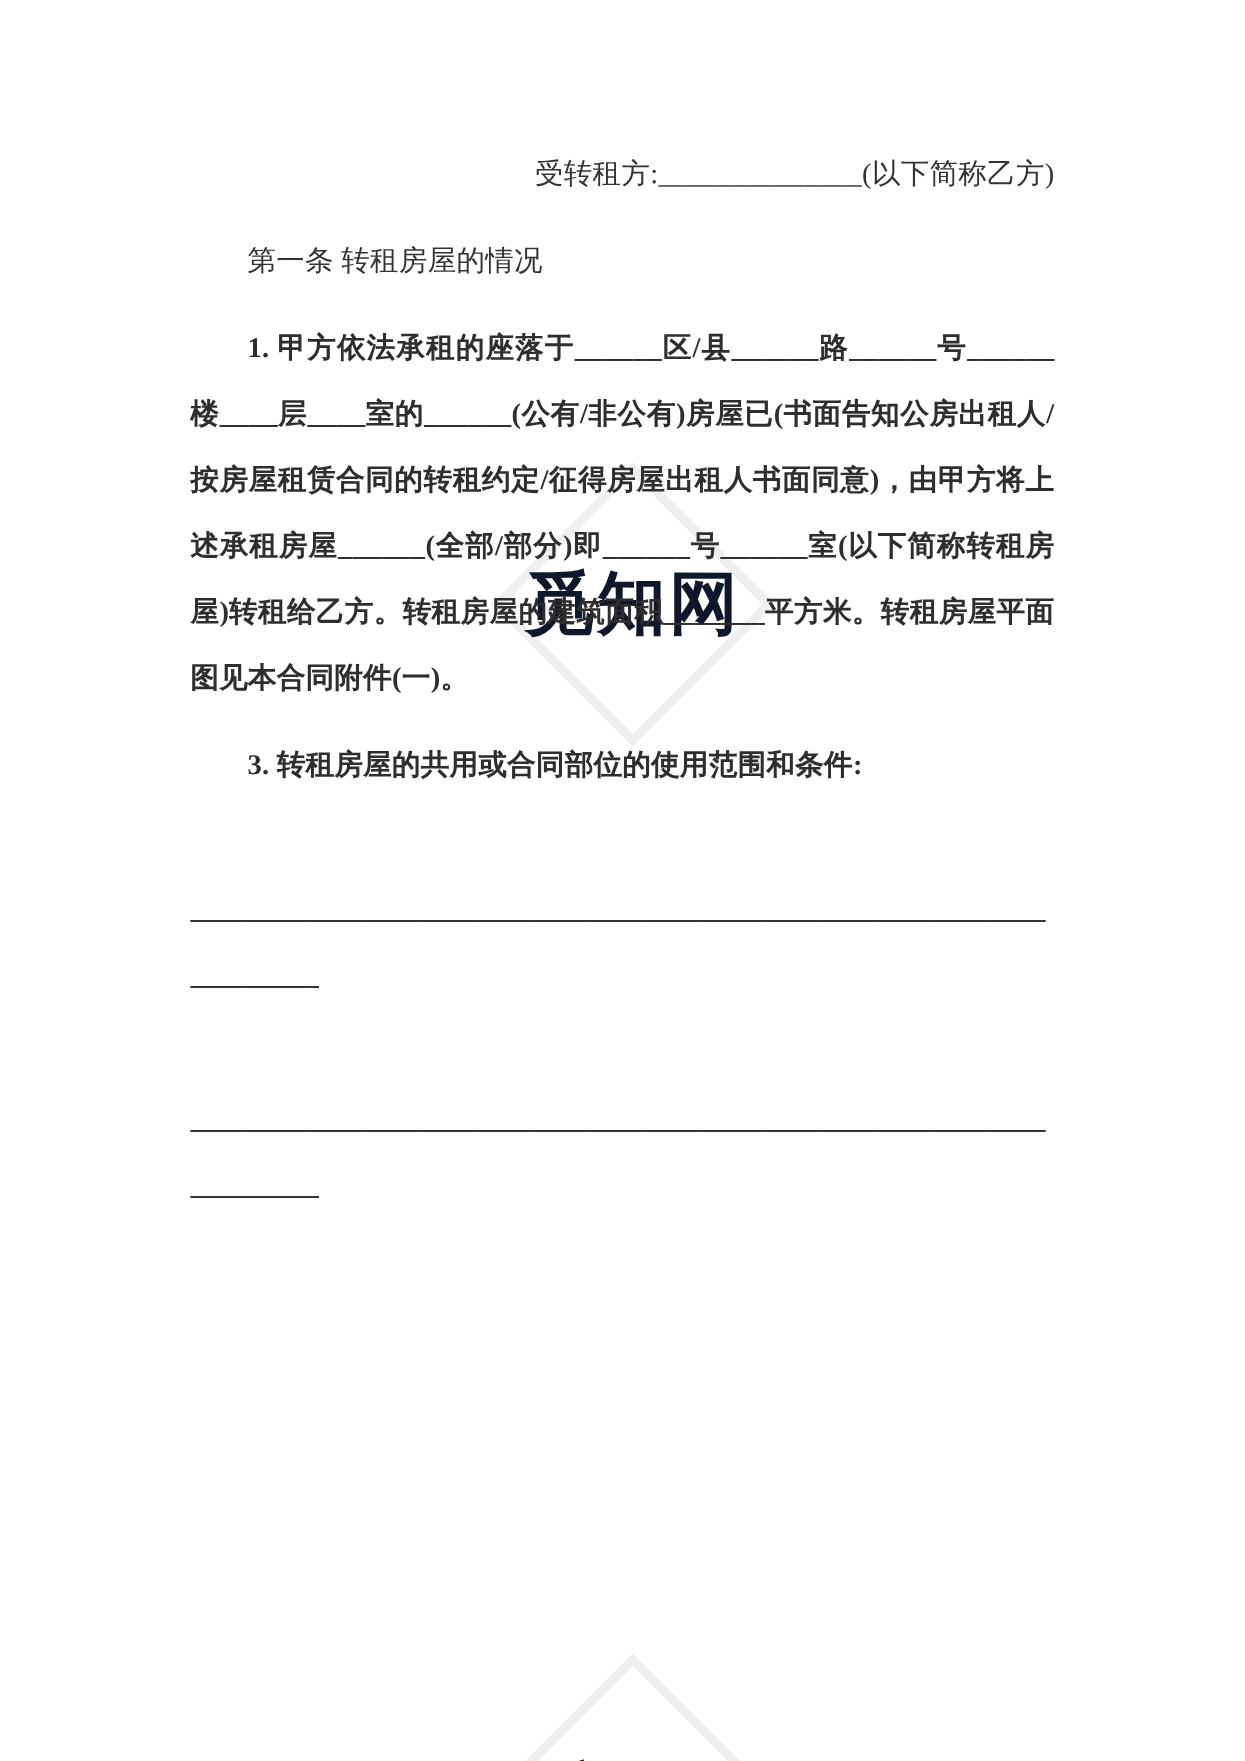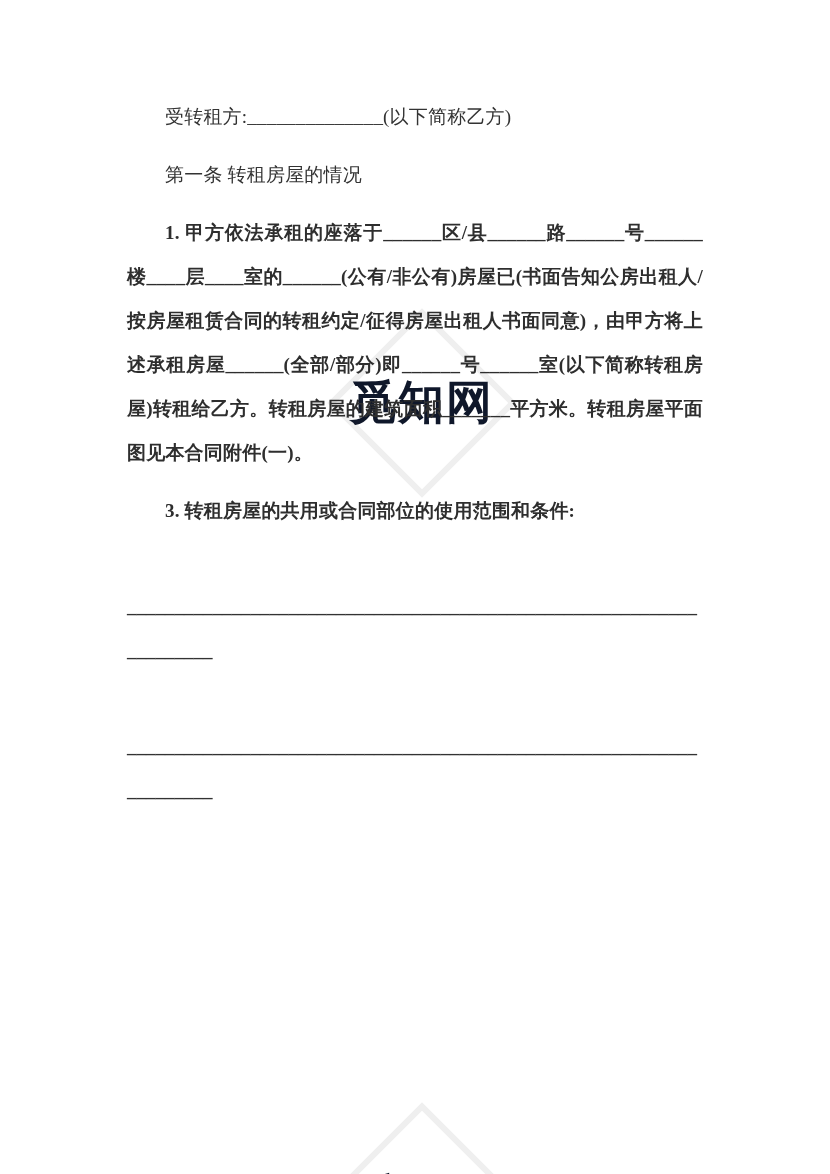--- a/index.html
+++ b/index.html
@@ -19,21 +19,21 @@
     width: 576px;
     z-index: 2;
     color: #333333;
   }
   .para {
     font-size: 19px;
     line-height: 44px;
     margin-top: 14px;
     letter-spacing: 0.2px;
   }
-  .para:first-child { margin-top: 0; }
+  .para:first-child { margin-top: 0; text-align: right; }
   .indent  { text-indent: 38px; }
   .justify { text-align: justify; }
   .bold    { font-weight: bold; color: #2e2e2e; }
   .blank   { word-break: break-all; letter-spacing: 0; }
   .gap-top { margin-top: 52px; font-weight: bold; }
 
   
   .watermark {
     position: absolute;
     width: 220px;

